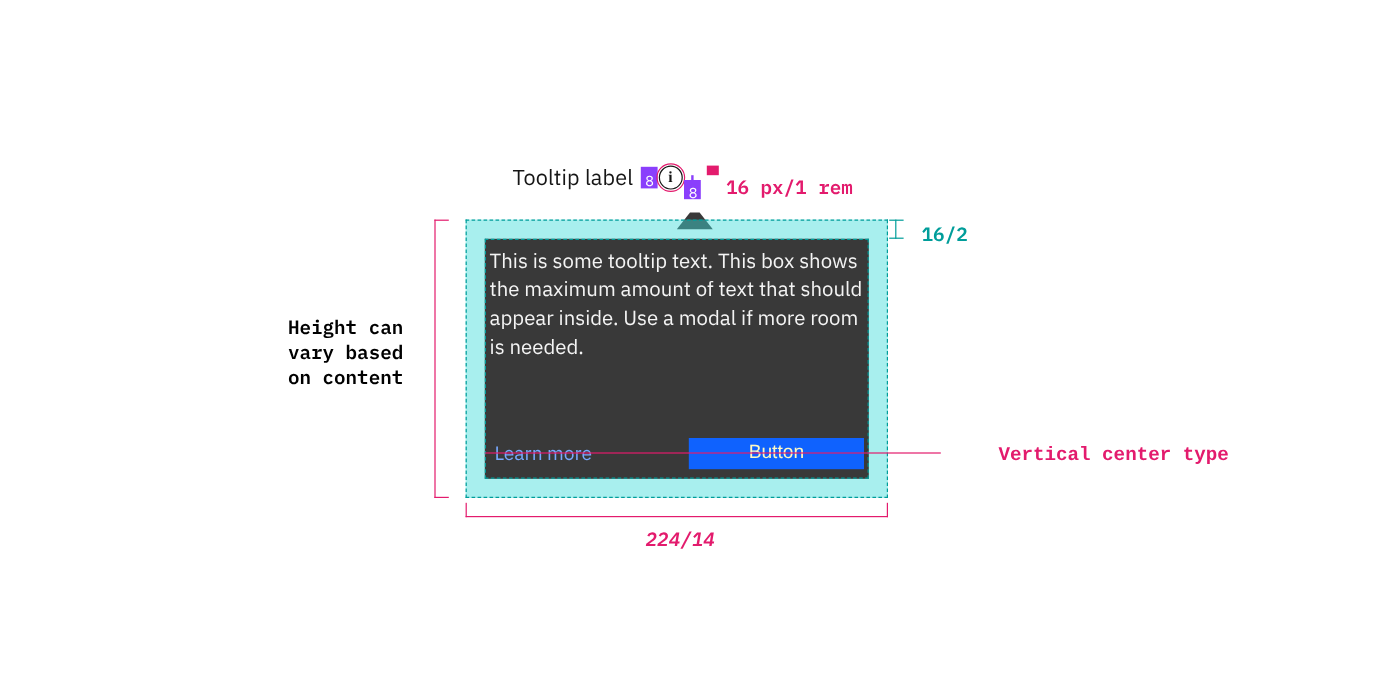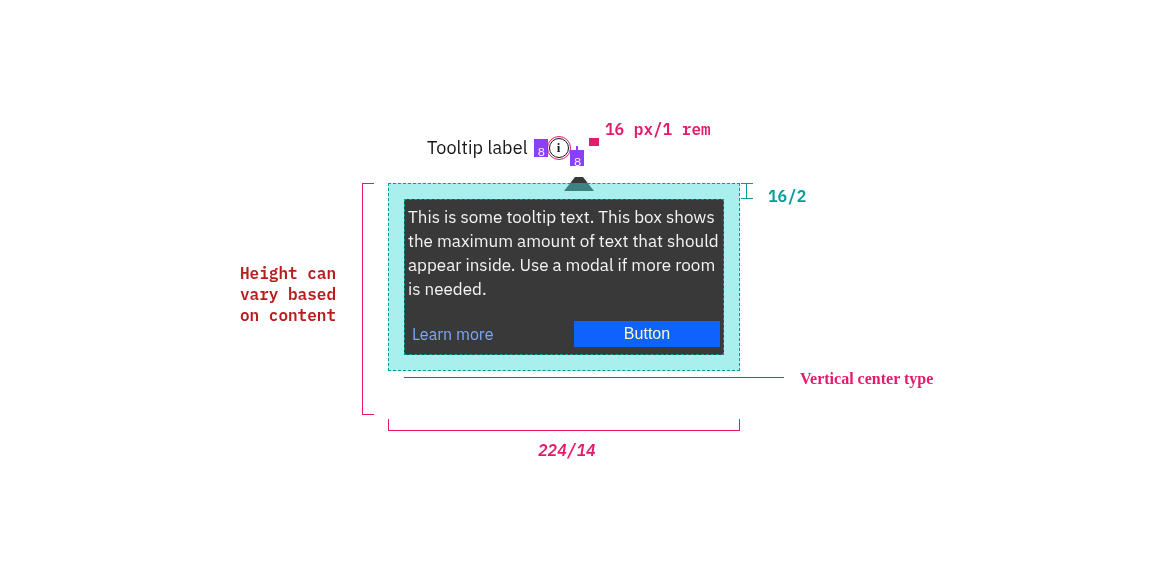--- a/index.html
+++ b/index.html
@@ -49,21 +49,21 @@
     font-size: 13px;
     color: #161616;
     box-shadow: 0 0 0 2px #e31b6d inset rgba(0,0,0,0); 
     outline: 1.5px solid #e31b6d;
     outline-offset: 1px;
   }
 
   .icon-size-label {
     position: absolute;
     left: 597px;
-    top: 111px;
+    top: 139px;
     font-family: "IBM Plex Mono", Menlo, monospace;
     font-size: 16px;
     color: #e31b6d;
     font-weight: 600;
   }
   .icon-size-dash {
     position: absolute;
     left: 585px;
     top: 134px;
     width: 10px; height: 2px;
@@ -100,21 +100,21 @@
     border-right: 11px solid transparent;
     border-bottom: 14px solid #393939;
   }
 
   
   .tooltip-wrap {
     position: absolute;
     left: 384px;
     top: 179px;
     width: 352px;
-    height: 188px;
+    height: 232px;
   }
   .padding-overlay {
     position: absolute;
     inset: 0;
     border: 1.5px dashed #009d9a;
     background: rgba(61, 219, 217, 0.45);
     pointer-events: none;
   }
   .tooltip-box {
     position: absolute;
@@ -171,23 +171,23 @@
     position: absolute;
     left: 400px;
     top: 373px;
     width: 380px;
     height: 0;
     border-top: 1.5px solid #e31b6d;
   }
 
   .vcenter-label {
     position: absolute;
-    left: 792px;
+    left: 824px;
     top: 361px;
-    font-family: Liberation Serif, serif;
+    font-family: Liberation Mono, monospace;
     font-size: 16px;
     color: #e31b6d;
     font-weight: 600;
     line-height: 1.3;
   }
 
   
   .height-bracket {
     position: absolute;
     left: 358px;
@@ -207,21 +207,21 @@
   }
   .height-bracket::before { top: 0; }
   .height-bracket::after  { bottom: 0; }
   .height-label {
     position: absolute;
     left: 232px;
     top: 255px;
     width: 120px;
     font-family: "IBM Plex Mono", Menlo, monospace;
     font-size: 16px;
-    color: #b91c1c;
+    color: #000000;
     font-weight: 600;
     line-height: 1.32;
   }
 
   
   .width-bracket {
     position: absolute;
     left: 384px;
     top: 426px;
     width: 352px;

